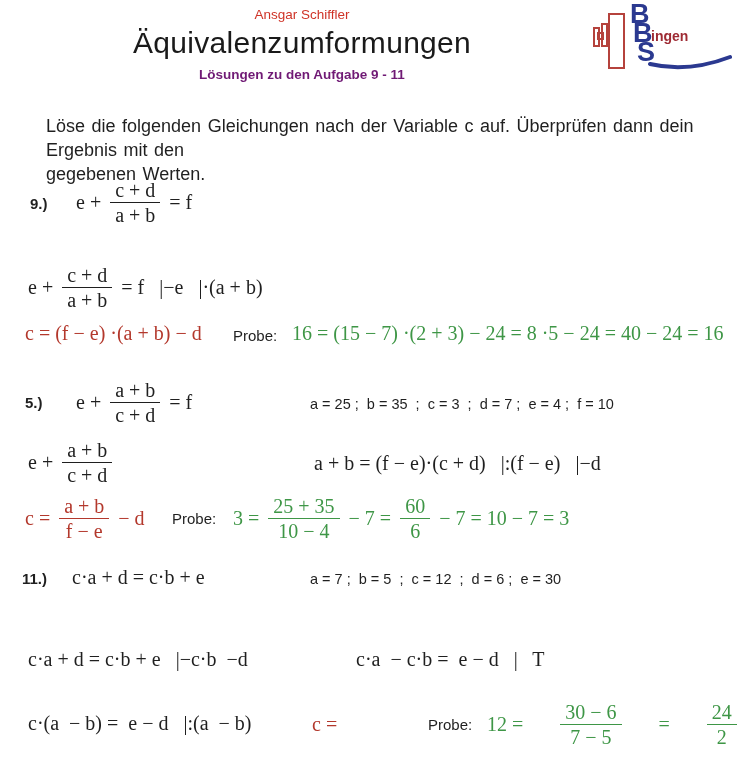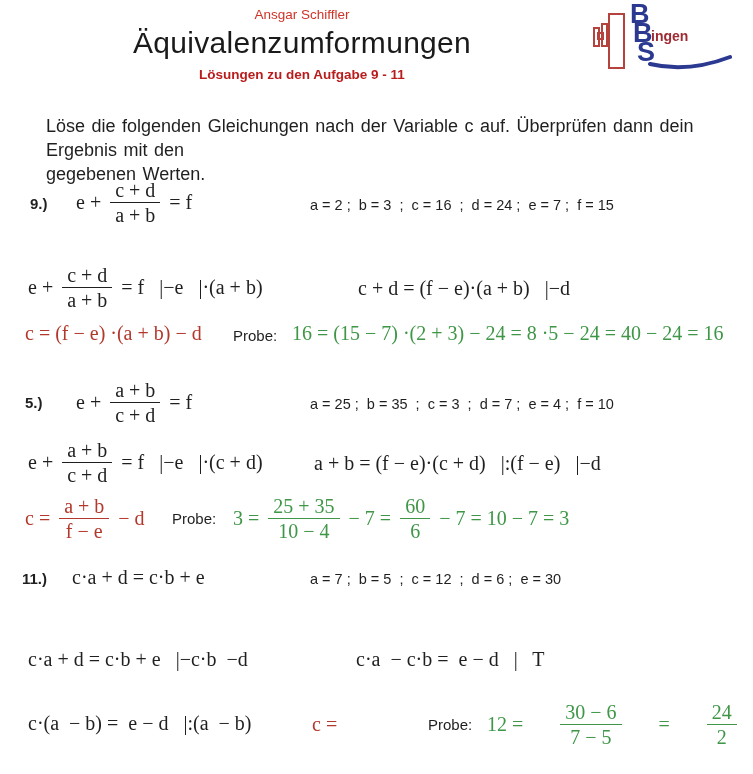--- a/index.html
+++ b/index.html
@@ -32,21 +32,21 @@
   .probe{font-size:15px;white-space:pre;}
 </style>
 </head>
 <body>
 
 <div class="page">
 
   <div class="header">
     <div class="author" style="color: rgb(207, 51, 39);">Ansgar Schiffler</div>
     <div class="title">Äquivalenzumformungen</div>
-    <div class="subtitle" style="color: #b91c1c;">Lösungen zu den Aufgabe 9 - 11</div>
+    <div class="subtitle" style="color: #701a75;">Lösungen zu den Aufgabe 9 - 11</div>
   </div>
 
   <div class="logo">
     <span style="color: rgb(181, 66, 60);">
       <svg style="left:0;top:2px" width="36" height="66" viewBox="0 0 36 66">
         <rect x="17" y="8" width="15" height="54" fill="none" stroke="currentColor" stroke-width="2"></rect>
         <rect x="2" y="22" width="5" height="18" fill="none" stroke="currentColor" stroke-width="2"></rect>
         <rect x="10" y="18" width="5" height="22" fill="none" stroke="currentColor" stroke-width="2"></rect>
         <rect x="6" y="27" width="5" height="6" fill="none" stroke="currentColor" stroke-width="2"></rect>
       </svg>
@@ -62,34 +62,32 @@
     </span>
   </div>
 
   <div class="instructions">
     <div>Löse  die folgenden Gleichungen nach der Variable c auf. Überprüfen dann dein Ergebnis mit den</div>
     <div>gegebenen  Werten.</div>
   </div>
 
   <div class="line plabel" style="left:30px;top:195px">9.)</div>
   <div class="line serif" style="left:76px;top:172px;height:60px"><span class="eqtext">e + </span><span class="frac"><span class="num">c + d</span><span class="den">a + b</span></span><span class="eqtext"> = f</span></div>
-  <div class="line values" style="left:310px;top:197px">a = 2 ;  b = 3  ;  c = 16  ;  d = 24 ;  e = 7 ;  f = 15</div>
 
   <div class="line serif" style="left:28px;top:257px;height:60px"><span class="eqtext">e + </span><span class="frac"><span class="num">c + d</span><span class="den">a + b</span></span><span class="eqtext"> = f   |−e   |·(a + b)</span></div>
-  <div class="line serif" style="left:358px;top:277px"><span class="eqtext">c + d = (f − e)·(a + b)   |−d</span></div>
 
   <div class="line serif" style="left: 25px; top: 322px; color: rgb(179, 56, 44);"><span class="eqtext">c = (f − e) ·(a + b) − d</span></div>
   <div class="line probe" style="left:233px;top:327px">Probe:</div>
   <div class="line serif" style="left: 292px; top: 322px; color: rgb(62, 150, 70);"><span class="eqtext">16 = (15 − 7) ·(2 + 3) − 24 = 8 ·5 − 24 = 40 − 24 = 16</span></div>
 
   <div class="line plabel" style="left:25px;top:394px">5.)</div>
   <div class="line serif" style="left:76px;top:372px;height:60px"><span class="eqtext">e + </span><span class="frac"><span class="num">a + b</span><span class="den">c + d</span></span><span class="eqtext"> = f</span></div>
   <div class="line values" style="left:310px;top:396px">a = 25 ;  b = 35  ;  c = 3  ;  d = 7 ;  e = 4 ;  f = 10</div>
 
-  <div class="line serif" style="left:28px;top:432px;height:60px"><span class="eqtext">e + </span><span class="frac"><span class="num">a + b</span><span class="den">c + d</span></span><span class="eqtext"> = f   |−e   |·(c + d)</span></div>
+  <div class="line serif" style="left:28px;top:432px;height:60px"><span class="eqtext">e + </span><span class="frac"><span class="num">a + b</span><span class="den">c + d</span></span></div>
   <div class="line serif" style="left:314px;top:452px"><span class="eqtext">a + b = (f − e)·(c + d)   |:(f − e)   |−d</span></div>
 
   <div class="line serif" style="left: 25px; top: 490px; height: 56px; color: rgb(179, 56, 44);"><span class="eqtext">c = </span><span class="frac"><span class="num">a + b</span><span class="den">f − e</span></span><span class="eqtext"> − d</span></div>
   <div class="line probe" style="left:172px;top:510px">Probe:</div>
   <div class="line serif" style="left: 233px; top: 490px; height: 56px; color: rgb(62, 150, 70);"><span class="eqtext">3 = </span><span class="frac"><span class="num">25 + 35</span><span class="den">10 − 4</span></span><span class="eqtext"> − 7 = </span><span class="frac"><span class="num">60</span><span class="den">6</span></span><span class="eqtext"> − 7 = 10 − 7 = 3</span></div>
 
   <div class="line plabel" style="left:22px;top:570px">11.)</div>
   <div class="line serif" style="left:72px;top:566px"><span class="eqtext">c·a + d = c·b + e</span></div>
   <div class="line values" style="left:310px;top:571px">a = 7 ;  b = 5  ;  c = 12  ;  d = 6 ;  e = 30</div>
 

